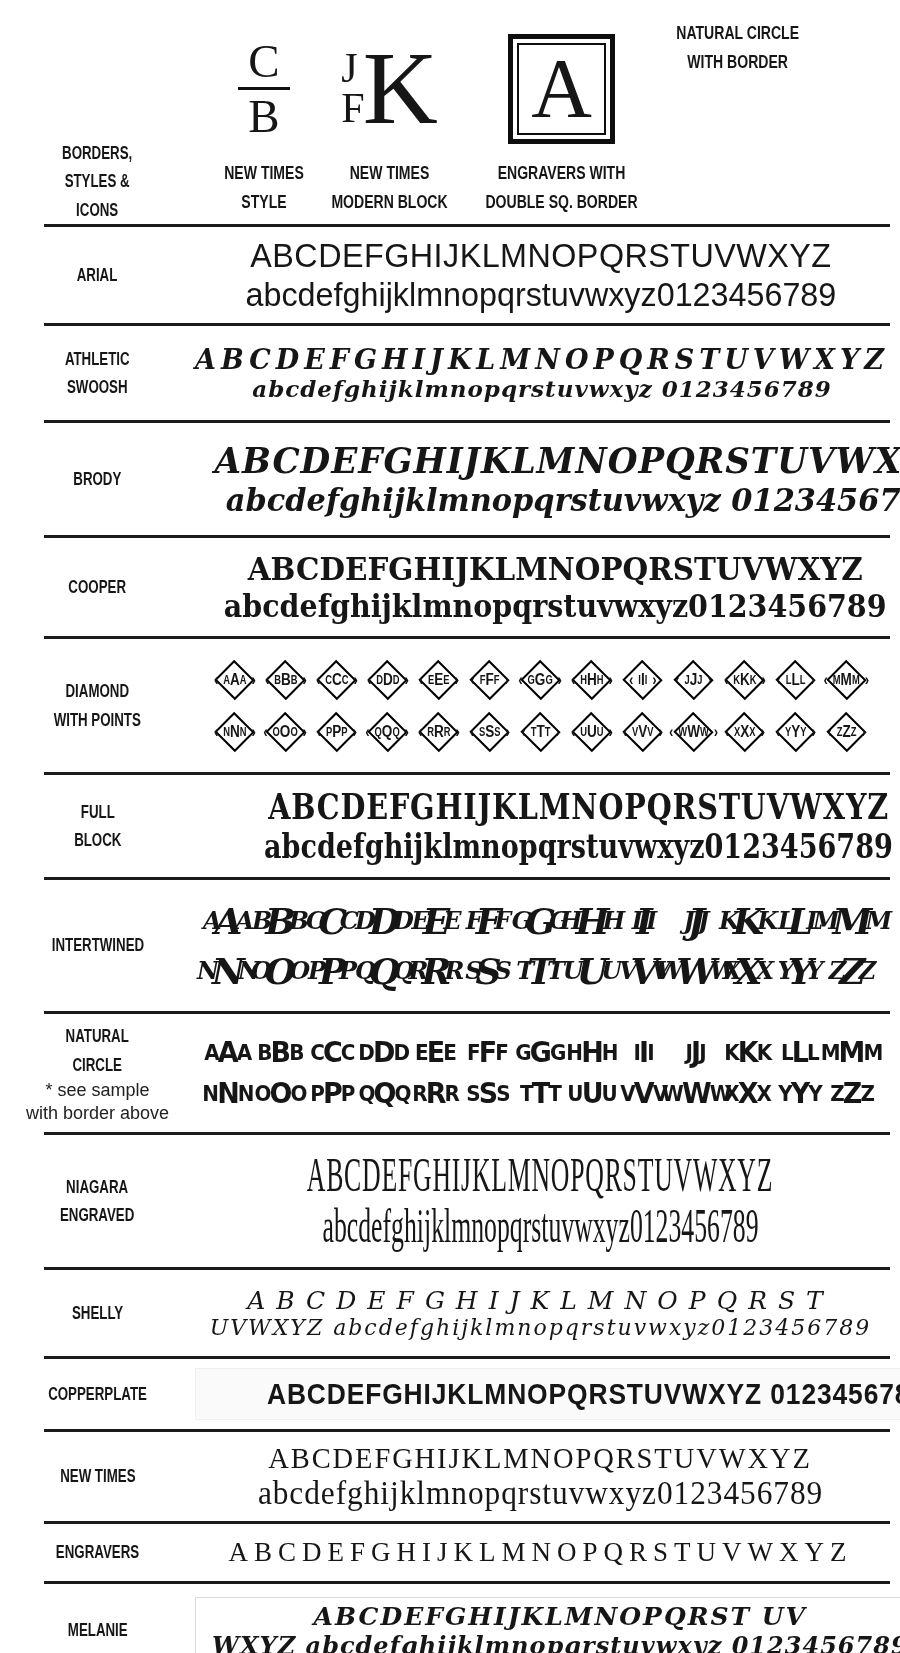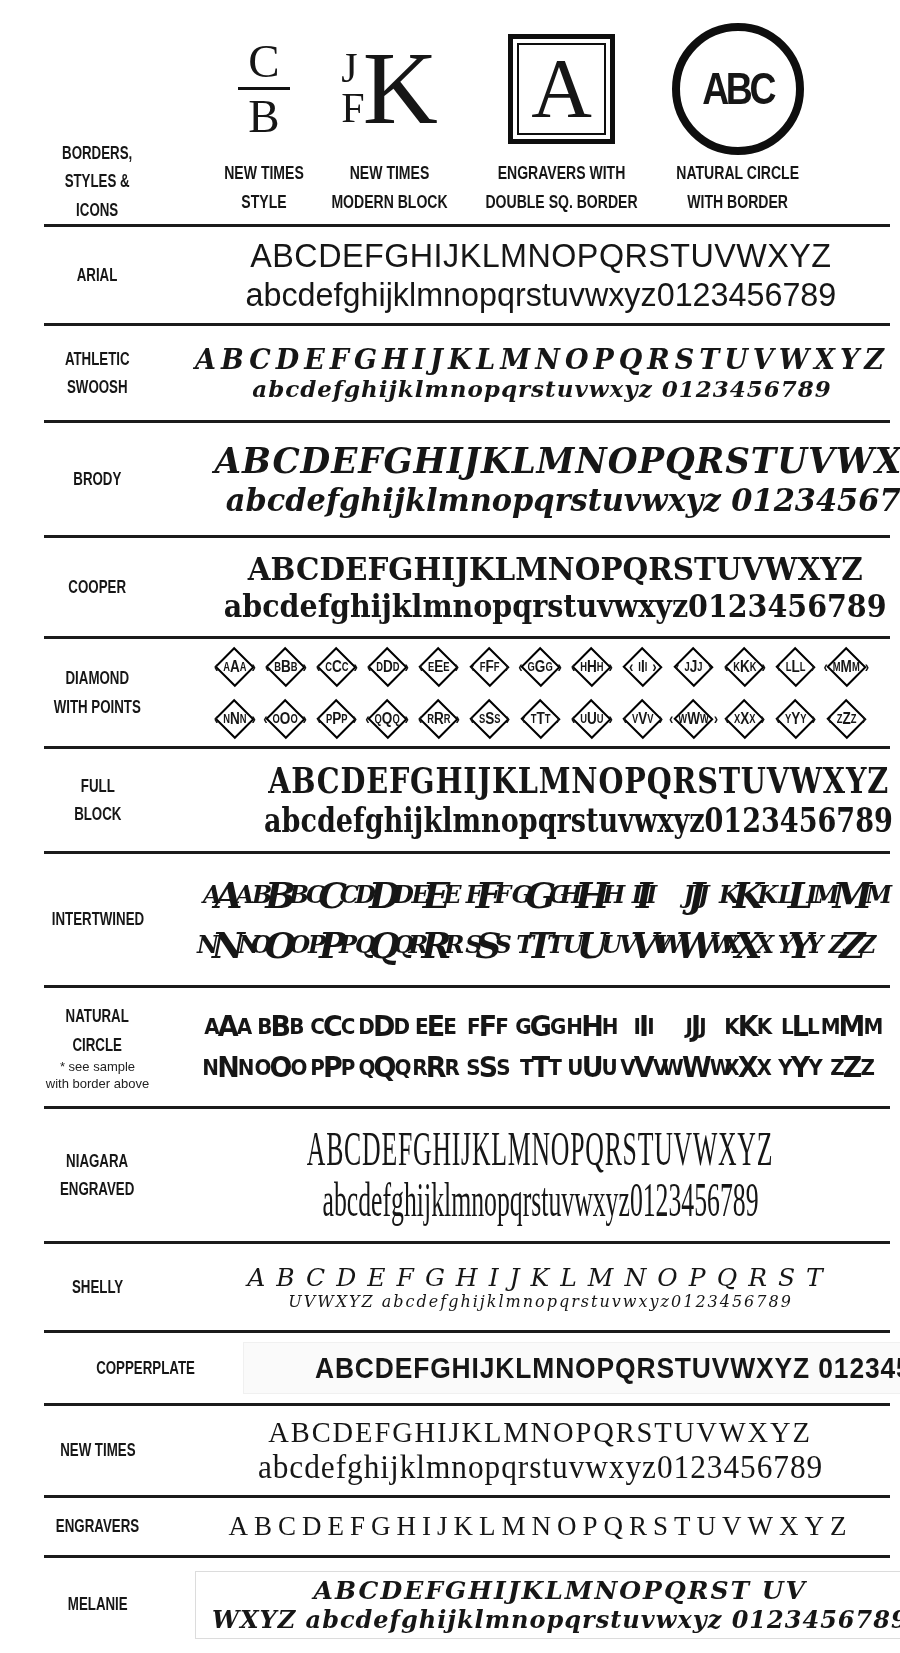--- a/index.html
+++ b/index.html
@@ -3,21 +3,21 @@
 <meta charset="utf-8">
 <style>
   html,body{margin:0;padding:0;background:#fff;}
   body{width:900px;color:#161616;font-family:"Liberation Sans",sans-serif;}
   .sheet{width:900px;min-height:1653px;background:#fff;overflow:hidden;}
 
   
   .lbl{font-family:"Liberation Sans",sans-serif;font-weight:bold;font-size:19px;line-height:1.5;
        text-align:center;transform:scaleX(0.70);transform-origin:center;white-space:nowrap;letter-spacing:0;}
   .lbl div{white-space:nowrap;}
-  .note{font-family:"Liberation Sans",sans-serif;font-size:13px;line-height:1.25;text-align:center;
+  .note{font-family:"Liberation Sans",sans-serif;font-size:18px;line-height:1.25;text-align:center;
         transform:none;font-weight:normal;color:#222;}
 
   .rule{height:3px;background:#1b1b1b;margin-left:44px;margin-right:10px;}
 
   .row{display:flex;align-items:center;}
   .labcol{width:195px;flex:0 0 195px;display:flex;flex-direction:column;align-items:center;justify-content:flex-end;}
   .sample{flex:1;display:flex;flex-direction:column;align-items:center;justify-content:center;padding-right:14px;}
   .sample .ln{white-space:nowrap;}
 
   
@@ -65,40 +65,40 @@
   .r-full{height:102px;}
   .full1{font-family:"DejaVu Serif",serif;font-weight:bold;font-size:35px;transform:scaleX(0.82);letter-spacing:1px;}
   .full2{font-family:"DejaVu Serif",serif;font-weight:bold;font-size:33px;transform:scaleX(0.82);}
 
   .r-niag{height:132px;}
   .niag1{font-family:"Liberation Serif",serif;font-size:33px;transform:scale(0.78,1.45);letter-spacing:1px;}
   .niag2{font-family:"Liberation Serif",serif;font-size:33px;transform:scale(0.78,1.45);margin-top:14px;}
 
   .r-shelly{height:86px;}
   .shel1{font-family:"DejaVu Serif",serif;font-style:italic;font-size:25px;letter-spacing:11px;}
-  .shel2{font-family:"DejaVu Serif",serif;font-style:italic;font-size:16px;letter-spacing:2px;}
-
-  .r-copper{height:70px;padding-left:48px;}
+  .shel2{font-family:"DejaVu Serif",serif;font-style:italic;font-size:22px;letter-spacing:2px;}
+
+  .r-copper{height:70px;}
   .copperstrip{background:#fafafa;border:1px solid #f0f0f0;padding:8px 26px;}
   .copper1{font-family:"Liberation Sans",sans-serif;font-weight:bold;font-size:30px;transform:scaleX(0.88);letter-spacing:1px;}
 
   .r-newt{height:89px;}
   .newt1{font-family:"Liberation Serif",serif;font-size:30px;letter-spacing:2px;transform:scaleX(0.95);}
   .newt2{font-family:"Liberation Serif",serif;font-size:33px;letter-spacing:1px;transform:scaleX(0.95);}
 
   .r-engr{height:57px;}
   .engr1{font-family:"Liberation Serif",serif;font-size:27px;letter-spacing:6px;}
 
   .r-mel{height:93px;}
   .melbox{background:#fff;border:1px solid #dcdcdc;padding:4px 16px;display:flex;flex-direction:column;align-items:center;}
   .mel1{font-family:"DejaVu Serif",serif;font-style:italic;font-weight:bold;font-size:25px;letter-spacing:2px;}
   .mel2{font-family:"DejaVu Serif",serif;font-style:italic;font-weight:bold;font-size:24px;letter-spacing:1px;}
 
   
-  .r-diamond{height:107px;}
+  .r-diamond{height:133px;}
   .monorow{display:flex;justify-content:center;align-items:center;width:100%;}
   .dia{position:relative;width:51px;height:44px;display:flex;align-items:center;justify-content:center;}
   .dia::before{content:"";position:absolute;left:11px;right:11px;top:8px;bottom:8px;border:2.5px solid #000;transform:rotate(45deg);}
   .dia .tri{position:relative;z-index:1;font-family:"Liberation Sans",sans-serif;font-weight:bold;font-size:12px;
             transform:scaleX(0.78);display:flex;align-items:center;}
   .dia .tri::before{content:"‹";position:absolute;left:-12px;font-size:17px;font-weight:bold;}
   .dia .tri::after{content:"›";position:absolute;right:-12px;font-size:17px;font-weight:bold;}
   .tri span:nth-child(2){font-size:1.45em;}
 
   .r-inter{height:131px;}
@@ -168,25 +168,20 @@
             </div>
           </div>
         </div>
         <div class="cap">
           <div>ENGRAVERS WITH</div>
           <div>DOUBLE SQ. BORDER</div>
         </div>
       </div>
 
       <div class="fig">
-        <div class="figart">
-          <div class="cirmono">
-            <div class="t">ABC</div>
-          </div>
-        </div>
         <div class="cap">
           <div>NATURAL CIRCLE</div>
           <div>WITH BORDER</div>
         </div>
       </div>
 
     </div>
   </div>
 
   <div class="rule"></div>

